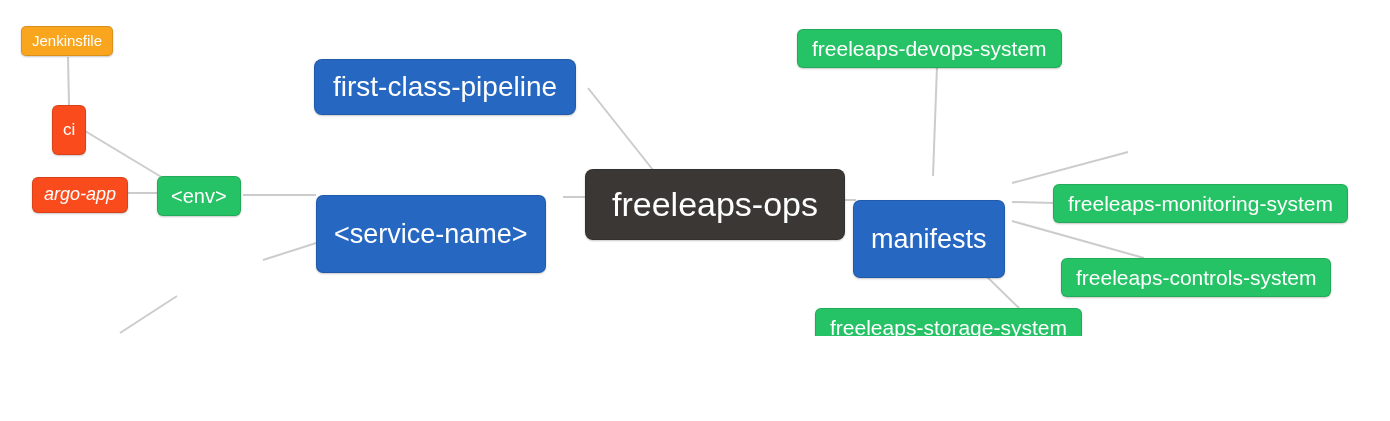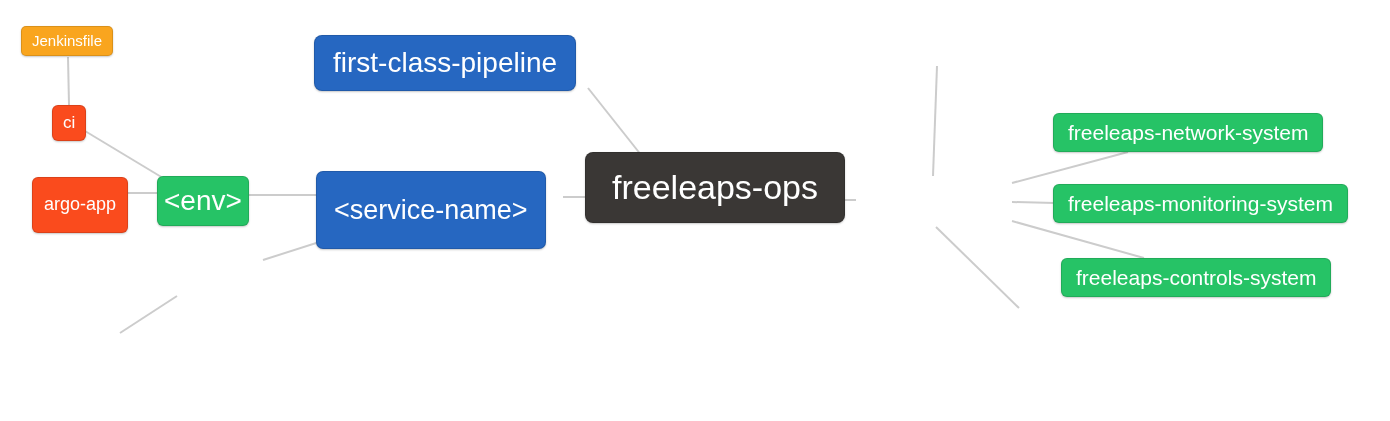--- a/index.html
+++ b/index.html
@@ -25,32 +25,32 @@
     color: var(--text, #ffffff);
     white-space: nowrap;
     line-height: 1.2;
     border: 1px solid rgba(0,0,0,0.12);
     border-radius: 6px;
     box-shadow: 0 1px 2px rgba(0,0,0,0.22);
     box-sizing: border-box;
     cursor: pointer;
   }
   .c-dark   { background: var(--dark,   #3a3735); }
-  .c-blue   { background: var(--blue,   #2667c1); }
+  .c-blue   { background: var(--blue,   #2667c1); margin-top: 24px; }
   .c-green  { background: var(--green,  #26c366); }
   .c-orange { background: var(--orange, #fa4b1d); }
   .c-amber  { background: var(--amber,  #f9a51e); }
 
   .sz1  { font-size: 34px; padding: 14px 26px; border-radius: 8px; }  
   .sz2  { font-size: 28px; padding: 10px 18px; border-radius: 8px; }  
   .sz2b { font-size: 27px; padding: 22px 17px;  border-radius: 7px; }  
-  .sz3  { font-size: 28px; padding: 7px 6px; }                       
+  .sz3  { font-size: 20px; padding: 7px 13px; }                       
   .sz3g { font-size: 21px; padding: 6px 14px; }                       
-  .sz4  { font-size: 17px; padding: 7px 10px; }                       
-  .sz4b { font-size: 18px; padding: 16px 11px; }                       
+  .sz4  { font-size: 17px; padding: 14px 10px; }                       
+  .sz4b { font-size: 18px; padding: 6px 11px; font-style: italic; }                       
   .sz5  { font-size: 15px; padding: 5px 10px; border-radius: 5px; }   
 </style>
 </head>
 <body>
 
 <div class="canvas">
 
   <svg class="edges" viewBox="0 0 1390 421">
     <line x1="68" y1="57" x2="69" y2="105"></line>
     <line x1="85" y1="131" x2="163" y2="178"></line>
@@ -69,20 +69,22 @@
   </svg>
 
   <div class="node c-amber sz5" style="left:21px;  top:26px;">Jenkinsfile</div>
   <div class="node c-orange sz4" style="left:52px;  top:105px;">ci</div>
   <div class="node c-orange sz4b" style="left:32px; top:177px;">argo-app</div>
   <div class="node c-green sz3" style="left:157px; top:176px;">&lt;env&gt;</div>
 
   <div class="node c-blue sz2" style="left:314px; top:35px;">first-class-pipeline</div>
   <div class="node c-blue sz2b" style="left:316px; top:171px;">&lt;service-name&gt;</div>
 
-  <div class="node c-dark sz1" style="left:585px; top:152px;">freeleaps-ops</div>
+  <div class="node c-dark sz1" style="left:585px; top:169px;">freeleaps-ops</div>
 
+  <div class="node c-blue sz2b" style="left:853px; top:176px;">manifests</div>
 
-  <div class="node c-green sz3g" style="left:1053px; top:113px;">freeleaps-network-system</div>
+  <div class="node c-green sz3g" style="left:797px;  top:29px;">freeleaps-devops-system</div>
   <div class="node c-green sz3g" style="left:1053px; top:184px;">freeleaps-monitoring-system</div>
   <div class="node c-green sz3g" style="left:1061px; top:258px;">freeleaps-controls-system</div>
+  <div class="node c-green sz3g" style="left:815px;  top:308px;">freeleaps-storage-system</div>
 
 </div>
 
 </body></html>

